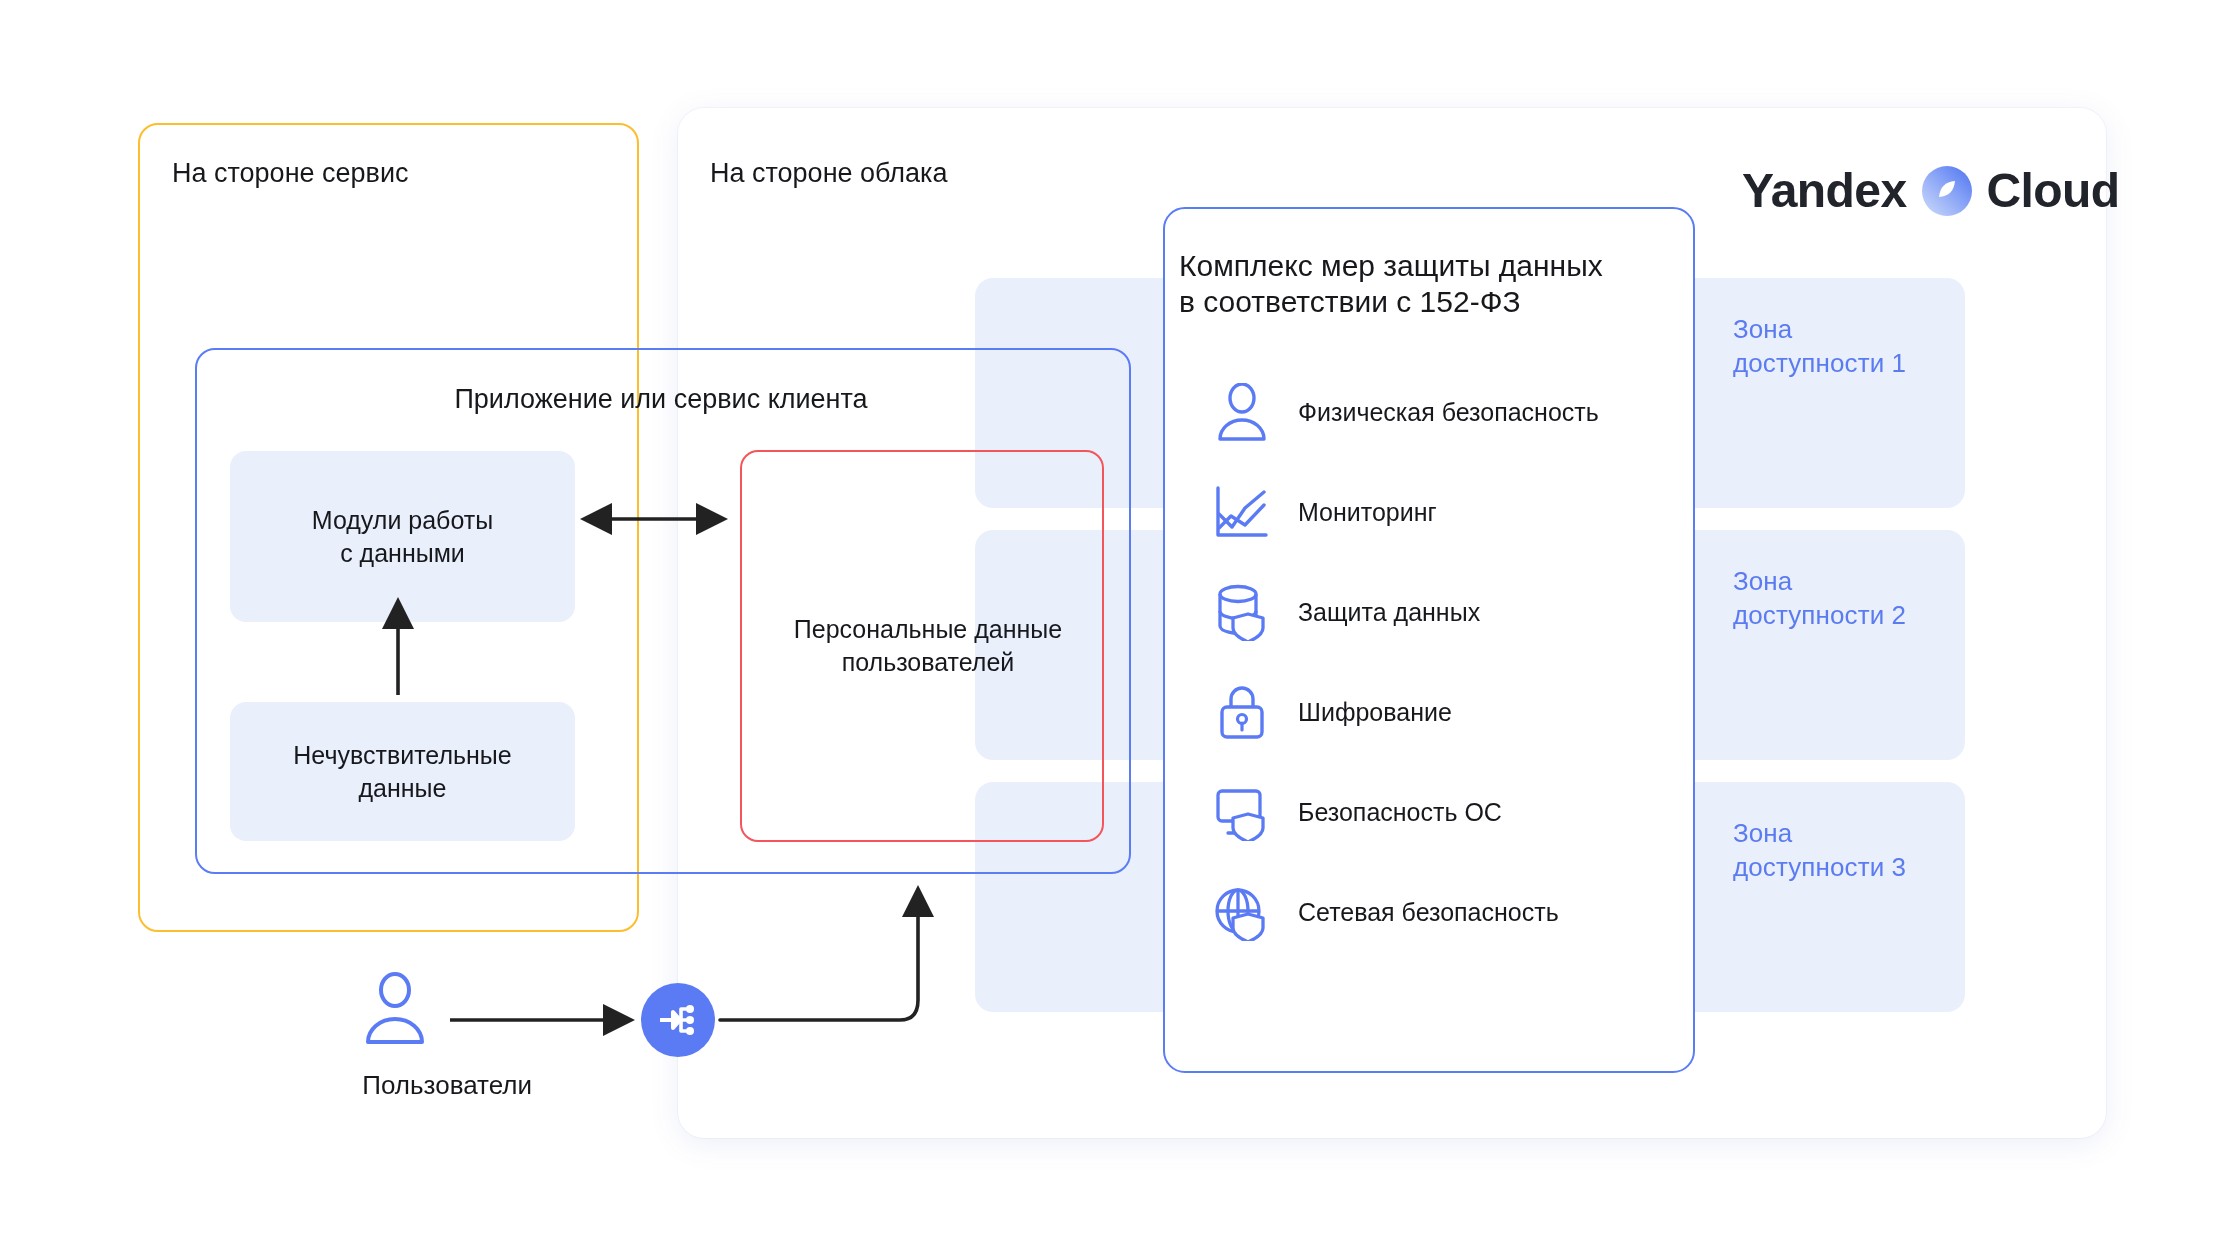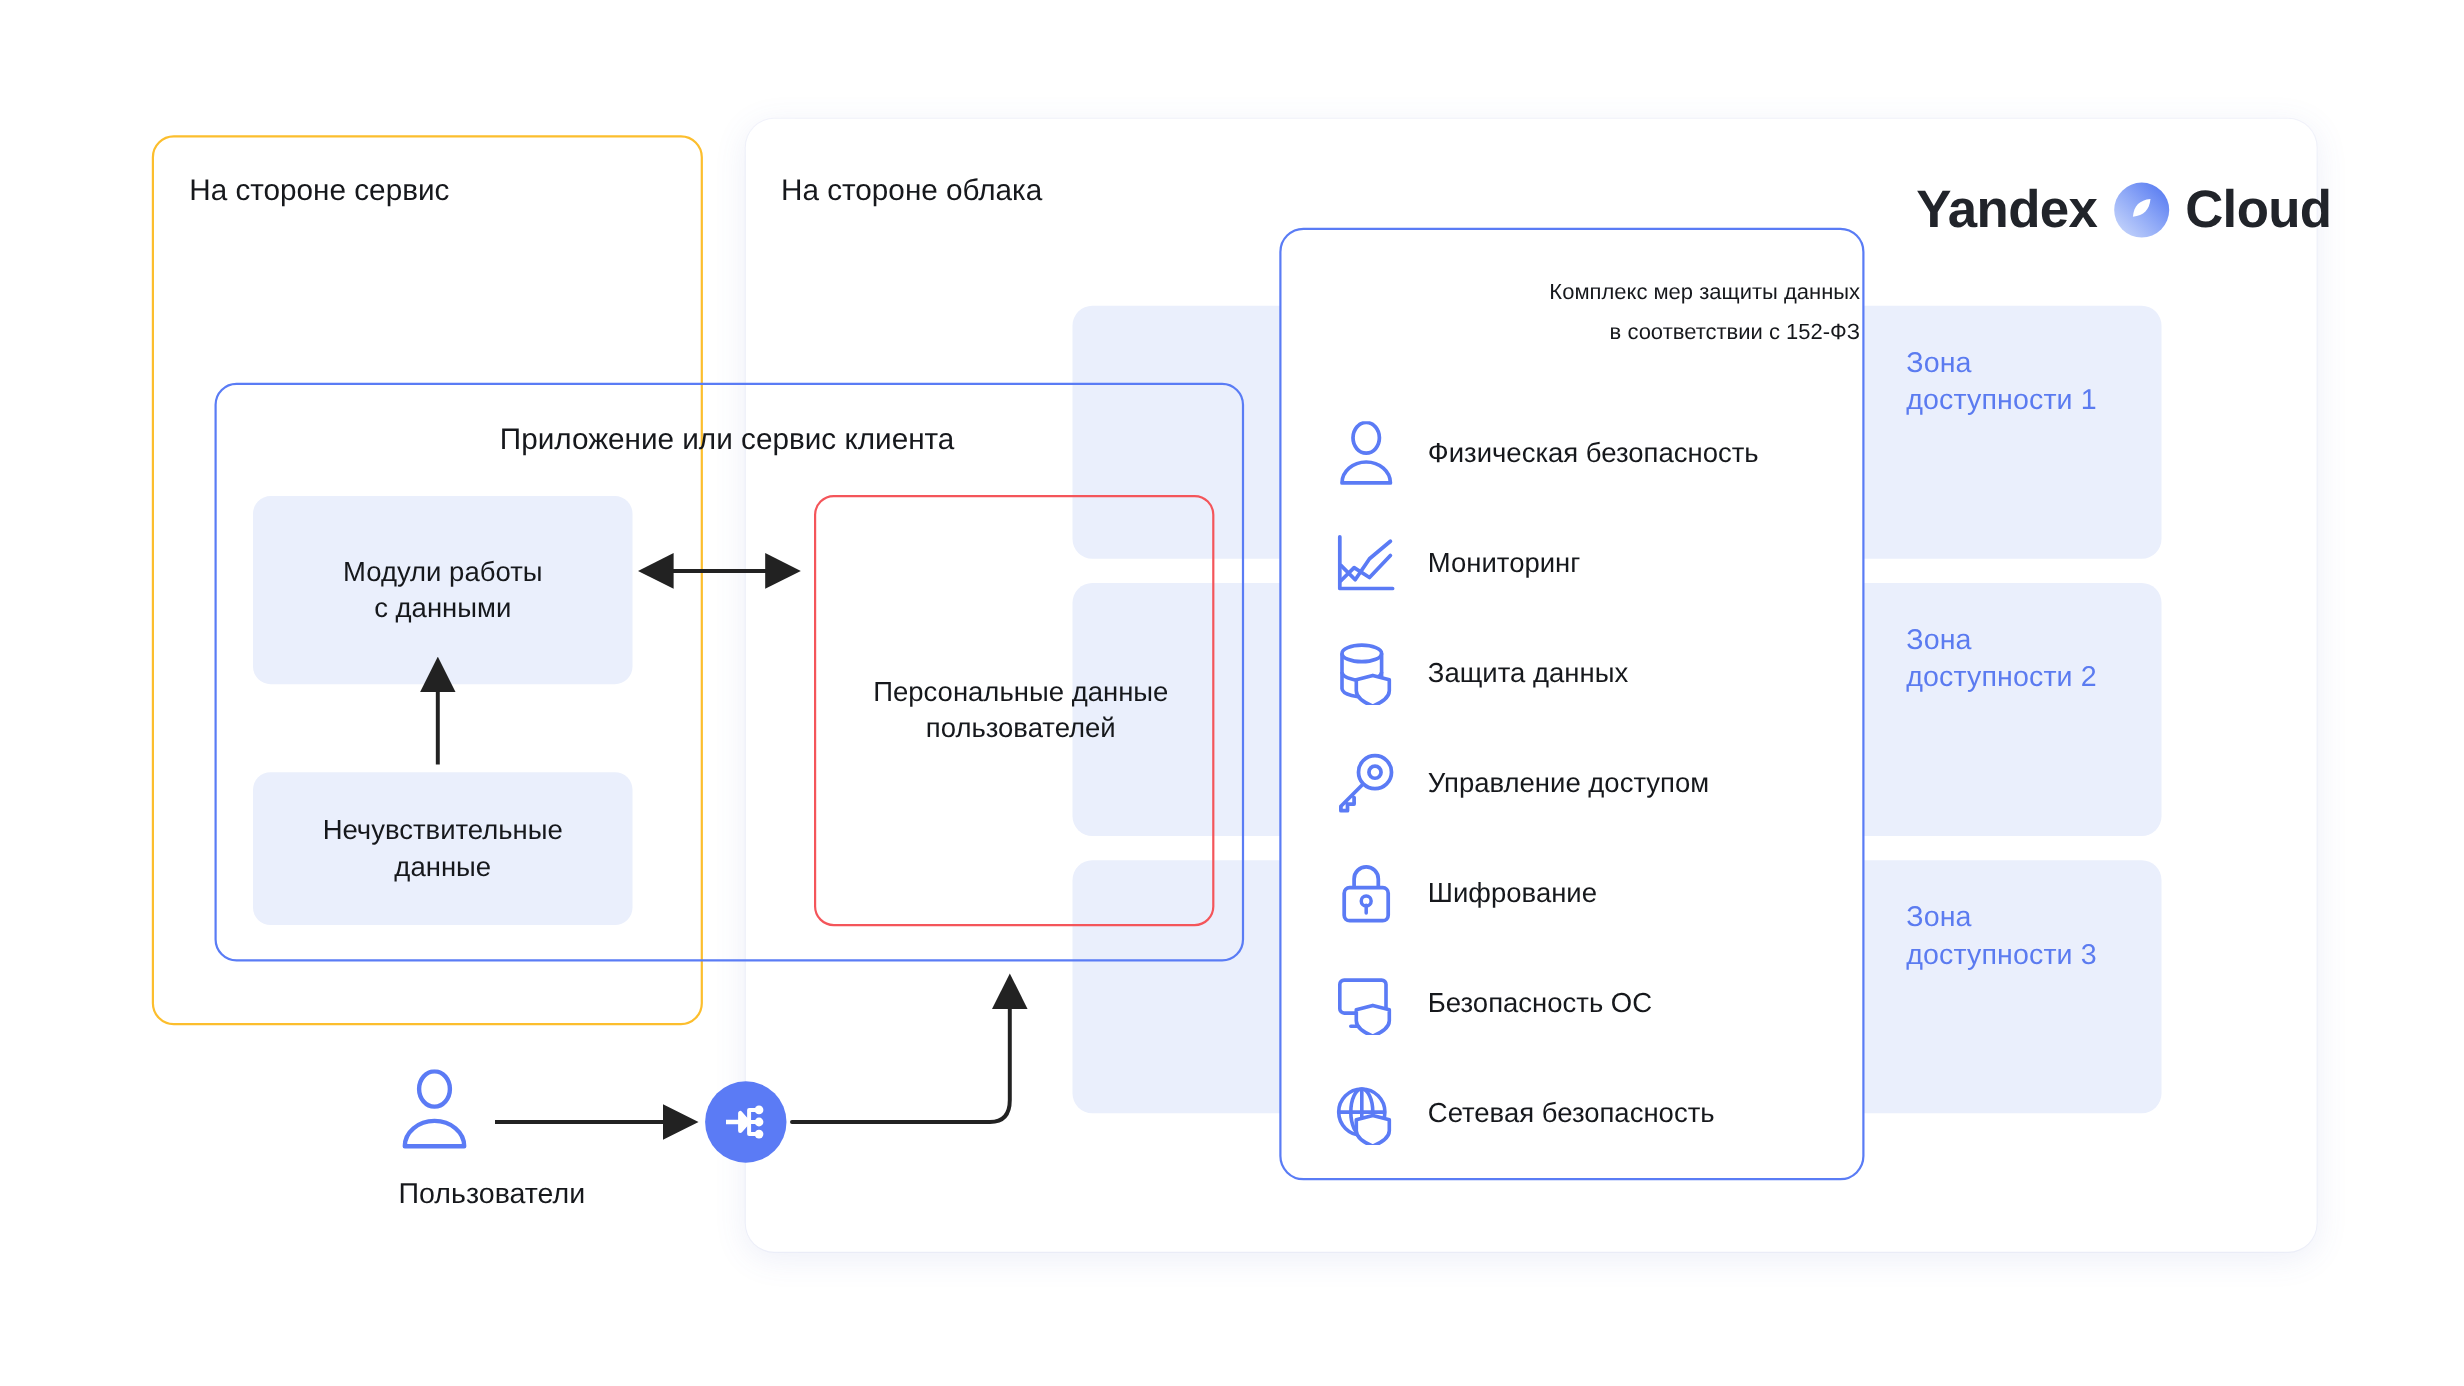--- a/index.html
+++ b/index.html
@@ -62,22 +62,22 @@
     display:flex;align-items:center;justify-content:center;text-align:center;
     color:#16181c;font-size:25px;line-height:33px;padding-left:12px;
   }
 
   
   .sec-panel{
     position:absolute;left:1163px;top:207px;width:528px;height:862px;
     background:#ffffff;border:2.5px solid #5a7cf5;border-radius:22px;z-index:10;
   }
   .sec-title{
-    position:absolute;left:1163px;top:248px;width:528px;text-align:right;
-    color:#16181c;font-size:20px;line-height:36px;z-index:11;
+    position:absolute;left:1163px;top:248px;width:528px;text-align:left;
+    color:#16181c;font-size:30px;line-height:36px;z-index:11;padding-left:16px;
   }
   .sec-list{position:absolute;left:1212px;top:362px;width:470px;z-index:11;}
   .sec-item{display:flex;align-items:center;height:100px;}
   .sec-icon{width:60px;height:58px;flex:0 0 60px;margin-right:26px;display:block;}
   .sec-text{color:#16181c;font-size:25px;line-height:32px;white-space:nowrap;}
 
   
   .user-icon{position:absolute;left:358px;top:972px;width:74px;height:74px;z-index:12;}
   .user-label{
     position:absolute;left:258px;top:1068px;width:274px;text-align:right;
@@ -150,28 +150,20 @@
       <svg class="sec-icon" viewBox="0 0 60 58">
         <ellipse cx="26" cy="11" rx="18" ry="7.5" fill="none" stroke="#5b7bf5" stroke-width="3.3"></ellipse>
         <path d="M8 11 V28 A18 7.5 0 0 0 44 28 V11" fill="none" stroke="#5b7bf5" stroke-width="3.3"></path>
         <path d="M8 28 V43 A18 7.5 0 0 0 34 49.5" fill="none" stroke="#5b7bf5" stroke-width="3.3"></path>
         <path d="M44 28 V33" fill="none" stroke="#5b7bf5" stroke-width="3.3"></path>
         <path d="M36 31 L51 35 V45 c0 7 -8 11 -15 14 c-7 -3 -15 -7 -15 -14 V35 Z" fill="#fff" stroke="#5b7bf5" stroke-width="3.3" stroke-linejoin="round"></path>
       </svg>
       <span class="sec-text">Защита данных</span>
     </div>
 
-    <div class="sec-item">
-      <svg class="sec-icon" viewBox="0 0 60 58">
-        <circle cx="38" cy="19" r="15" fill="none" stroke="#5b7bf5" stroke-width="3.4"></circle>
-        <circle cx="38" cy="19" r="5.5" fill="none" stroke="#5b7bf5" stroke-width="3.4"></circle>
-        <path d="M27 30 L7 50 L7 54 L13 54 L13 48 L19 48 L19 42" fill="none" stroke="#5b7bf5" stroke-width="3.4" stroke-linecap="round" stroke-linejoin="round"></path>
-      </svg>
-      <span class="sec-text">Управление доступом</span>
-    </div>
 
     <div class="sec-item">
       <svg class="sec-icon" viewBox="0 0 60 58">
         <rect x="10" y="24" width="40" height="30" rx="5" fill="none" stroke="#5b7bf5" stroke-width="3.4"></rect>
         <path d="M19 24 V16 a11 11 0 0 1 22 0 V24" fill="none" stroke="#5b7bf5" stroke-width="3.4"></path>
         <circle cx="30" cy="36" r="4.5" fill="none" stroke="#5b7bf5" stroke-width="3.2"></circle>
         <path d="M30 40 V47" fill="none" stroke="#5b7bf5" stroke-width="3.2" stroke-linecap="round"></path>
       </svg>
       <span class="sec-text">Шифрование</span>
     </div>

